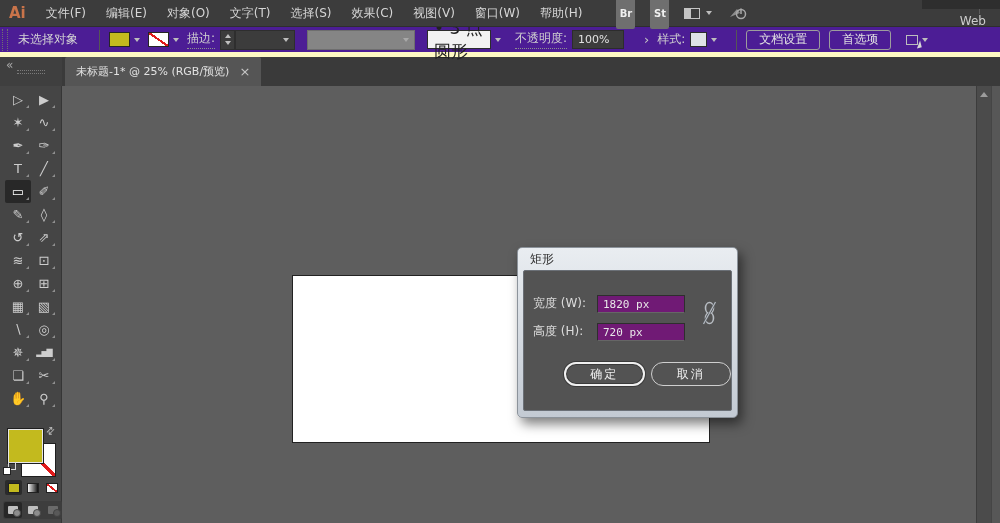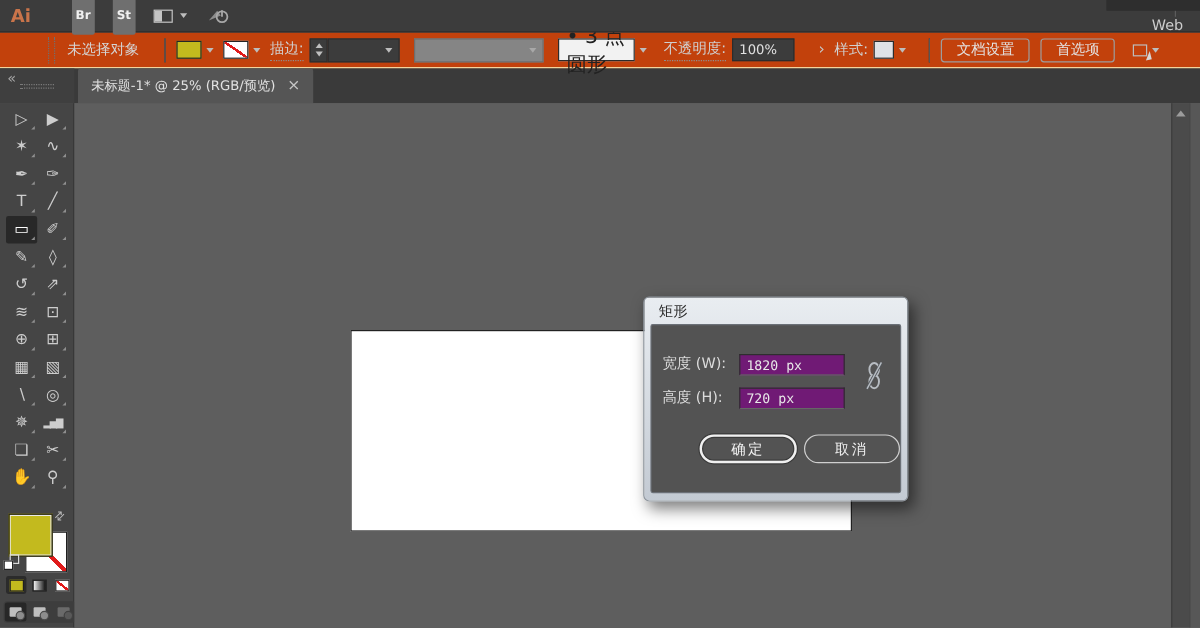--- a/index.html
+++ b/index.html
@@ -12,21 +12,21 @@
   .menu-item { color:#d6d6d6; font-size:12px; padding:0 10px; line-height:26px; cursor:default; }
   .mini-btn { min-width:19px; height:32px; background:#6f6f6f; border-radius:2px; color:#f0f0f0; font-size:10px; font-weight:bold; display:flex; align-items:center; justify-content:center; padding:0 2px; }
   .layout-ico { width:16px; height:11px; border:1px solid #c4c4c4; background:linear-gradient(90deg,#c4c4c4 0 6px,transparent 6px 7px,transparent 7px); display:inline-block; }
   .chev-down { width:0; height:0; border-left:3.5px solid transparent; border-right:3.5px solid transparent; border-top:4px solid #bdbdbd; display:inline-block; }
   .menubar-right { margin-left:auto; display:flex; align-items:center;flex-direction:column; }
   .v-sep { width:1px; height:16px; background:#5c5c5c; margin:0 12px; }
   .workspace { color:#cdcdcd; font-size:12px; margin-right:14px; }
   .tr-box { position:absolute; right:0; top:0; width:78px; height:9px; background:#2e2e2e; }
 
   
-  .optionsbar { height:30px; background:#c2410c; border-bottom:1px solid #fef9c3; display:flex; align-items:center;padding-left:38px; }
+  .optionsbar { height:30px; background:#4c1d95; border-bottom:5px solid #fef9c3; display:flex; align-items:center; }
   .vgrip { width:6px; height:22px; margin-left:2px; border-left:1px dotted #707070; border-right:1px dotted #707070; }
   .status { color:#d5d5d5; font-size:12px; margin:0 12px 0 10px; }
   .bar-sep { width:1px; height:20px; background:#393939; border-right:1px solid #565656; margin:0 9px; }
   .swatch-group { display:flex; align-items:center; margin-right:8px; }
   .swatch-box { width:21px; height:15px; border:1px solid #262626; }
   .fill-swatch { background:var(--fill-color); }
   .none-swatch { background:linear-gradient(to top right, #fff 45%, #e01b1b 45%, #e01b1b 55%, #fff 55%); background-color:#fff; }
   .sw-chev { margin-left:4px; }
   .link-label { color:#d0d0d0; font-size:12px; border-bottom:1px dotted #8f8f8f; padding-bottom:1px; margin-right:5px; }
   .stepper { width:15px; height:20px; background:#3c3c3c; border:1px solid #2e2e2e; display:flex; flex-direction:column; align-items:center; justify-content:center; gap:3px; }
@@ -86,38 +86,49 @@
   .mode.dim { opacity:.35; }
 
   .canvas { flex:1; background:#5e5e5e; position:relative; }
   .artboard { position:absolute; left:230px; top:189px; width:418px; height:168px; background:#ffffff; border:1px solid #222222; }
 
   .vscroll { width:15px; flex:none; background:#4b4b4b; border-left:1px solid #3c3c3c; position:relative; }
   .scroll-up { position:absolute; top:6px; left:3px; width:0; height:0; border-left:4px solid transparent; border-right:4px solid transparent; border-bottom:5px solid #9c9c9c; }
   .rightstrip { width:9px; flex:none; background:#575757; border-left:1px solid #454545; }
 
   
-  .dialog { position:absolute; left:536px; top:247px; width:221px; height:171px; background:linear-gradient(#e9edf1,#c3cad3); border:1px solid #8c939b; border-radius:5px; box-shadow:4px 6px 12px rgba(0,0,0,.5); z-index:50; }
+  .dialog { position:absolute; left:517px; top:247px; width:221px; height:171px; background:linear-gradient(#e9edf1,#c3cad3); border:1px solid #8c939b; border-radius:5px; box-shadow:4px 6px 12px rgba(0,0,0,.5); z-index:50; }
   .dlg-title { height:22px; line-height:22px; padding-left:12px; color:#2c2c2c; font-size:12px; }
   .dlg-body { position:absolute; left:5px; right:5px; top:22px; bottom:6px; background:#535353; border:1px solid #6b7077; border-radius:2px; }
   .dlg-row { position:absolute; left:9px; display:flex; }
   .dlg-row.r1 { top:24px; } .dlg-row.r2 { top:52px; }
   .dlg-label { color:#dcdcdc; font-size:12px; width:64px; }
   .dlg-input { width:88px; height:18px; background:#701a75; border:1px solid #2e2e2e; border-bottom-color:#666; color:#e8e8e8; font-size:11px; font-family:"DejaVu Sans Mono","Liberation Mono",monospace; padding:0 5px; }
   .chain { position:absolute; right:14px; top:28px; }
   .dlg-buttons { position:absolute; left:0; right:0; top:91px; display:flex; justify-content:center; gap:6px;padding-left:40px; }
   .dlg-btn { width:86px; height:24px; border-radius:13px; background:transparent; color:#f0f0f0; font-size:12px; letter-spacing:2px; cursor:default; }
   .btn-ok { border:2px solid #f0f0f0; box-shadow:0 0 0 1px #3a3a3a, inset 0 0 0 1px #3a3a3a; }
   .btn-cancel { border:1px solid #cfcfcf; }
 </style>
 </head>
 <body>
 
 <div class="menubar">
   <span class="ai-logo">Ai</span>
+  <div class="menu-items" id="menu-items">
+      <span class="menu-item">文件(F)</span>
+      <span class="menu-item">编辑(E)</span>
+      <span class="menu-item">对象(O)</span>
+      <span class="menu-item">文字(T)</span>
+      <span class="menu-item">选择(S)</span>
+      <span class="menu-item">效果(C)</span>
+      <span class="menu-item">视图(V)</span>
+      <span class="menu-item">窗口(W)</span>
+      <span class="menu-item">帮助(H)</span>
+    </div>
   <span class="mini-btn" style="margin-left:24px">Br</span>
   <span class="mini-btn" style="margin-left:15px">St</span>
   <span style="display:flex;align-items:center;gap:6px;margin-left:15px">
     <span class="layout-ico"></span>
     <span class="chev-down"></span>
   </span>
   <svg width="20" height="15" style="margin-left:16px" viewBox="0 0 20 15">
     <path d="M2 11 L9 3 L12 7 Z" fill="#8d8d8d"></path>
     <circle cx="13" cy="8" r="4.5" fill="none" stroke="#a8a8a8" stroke-width="1.5"></circle>
     <line x1="13" y1="2.5" x2="13" y2="8" stroke="#a8a8a8" stroke-width="1.5"></line>

